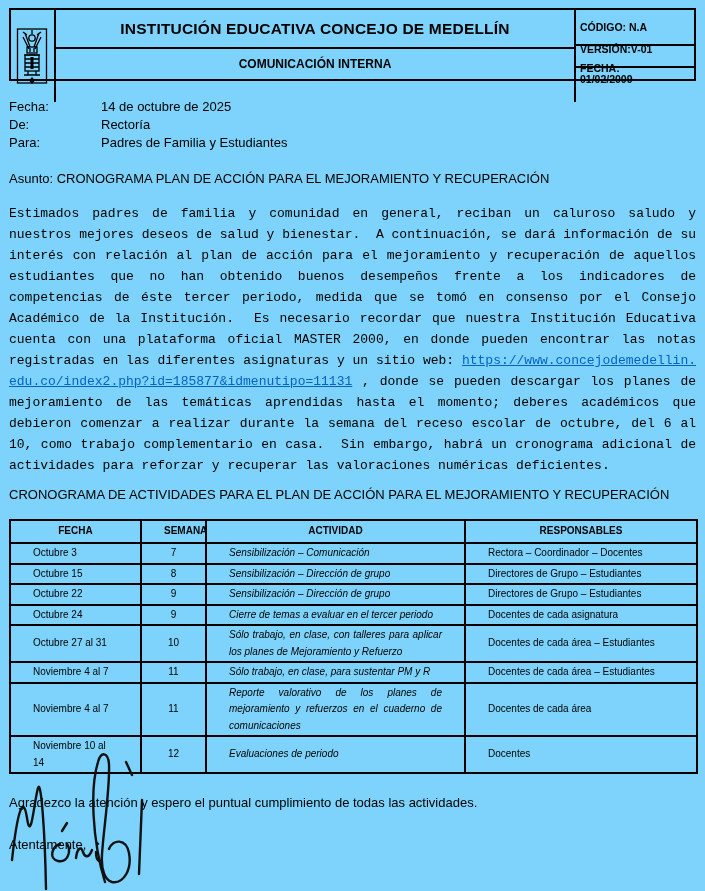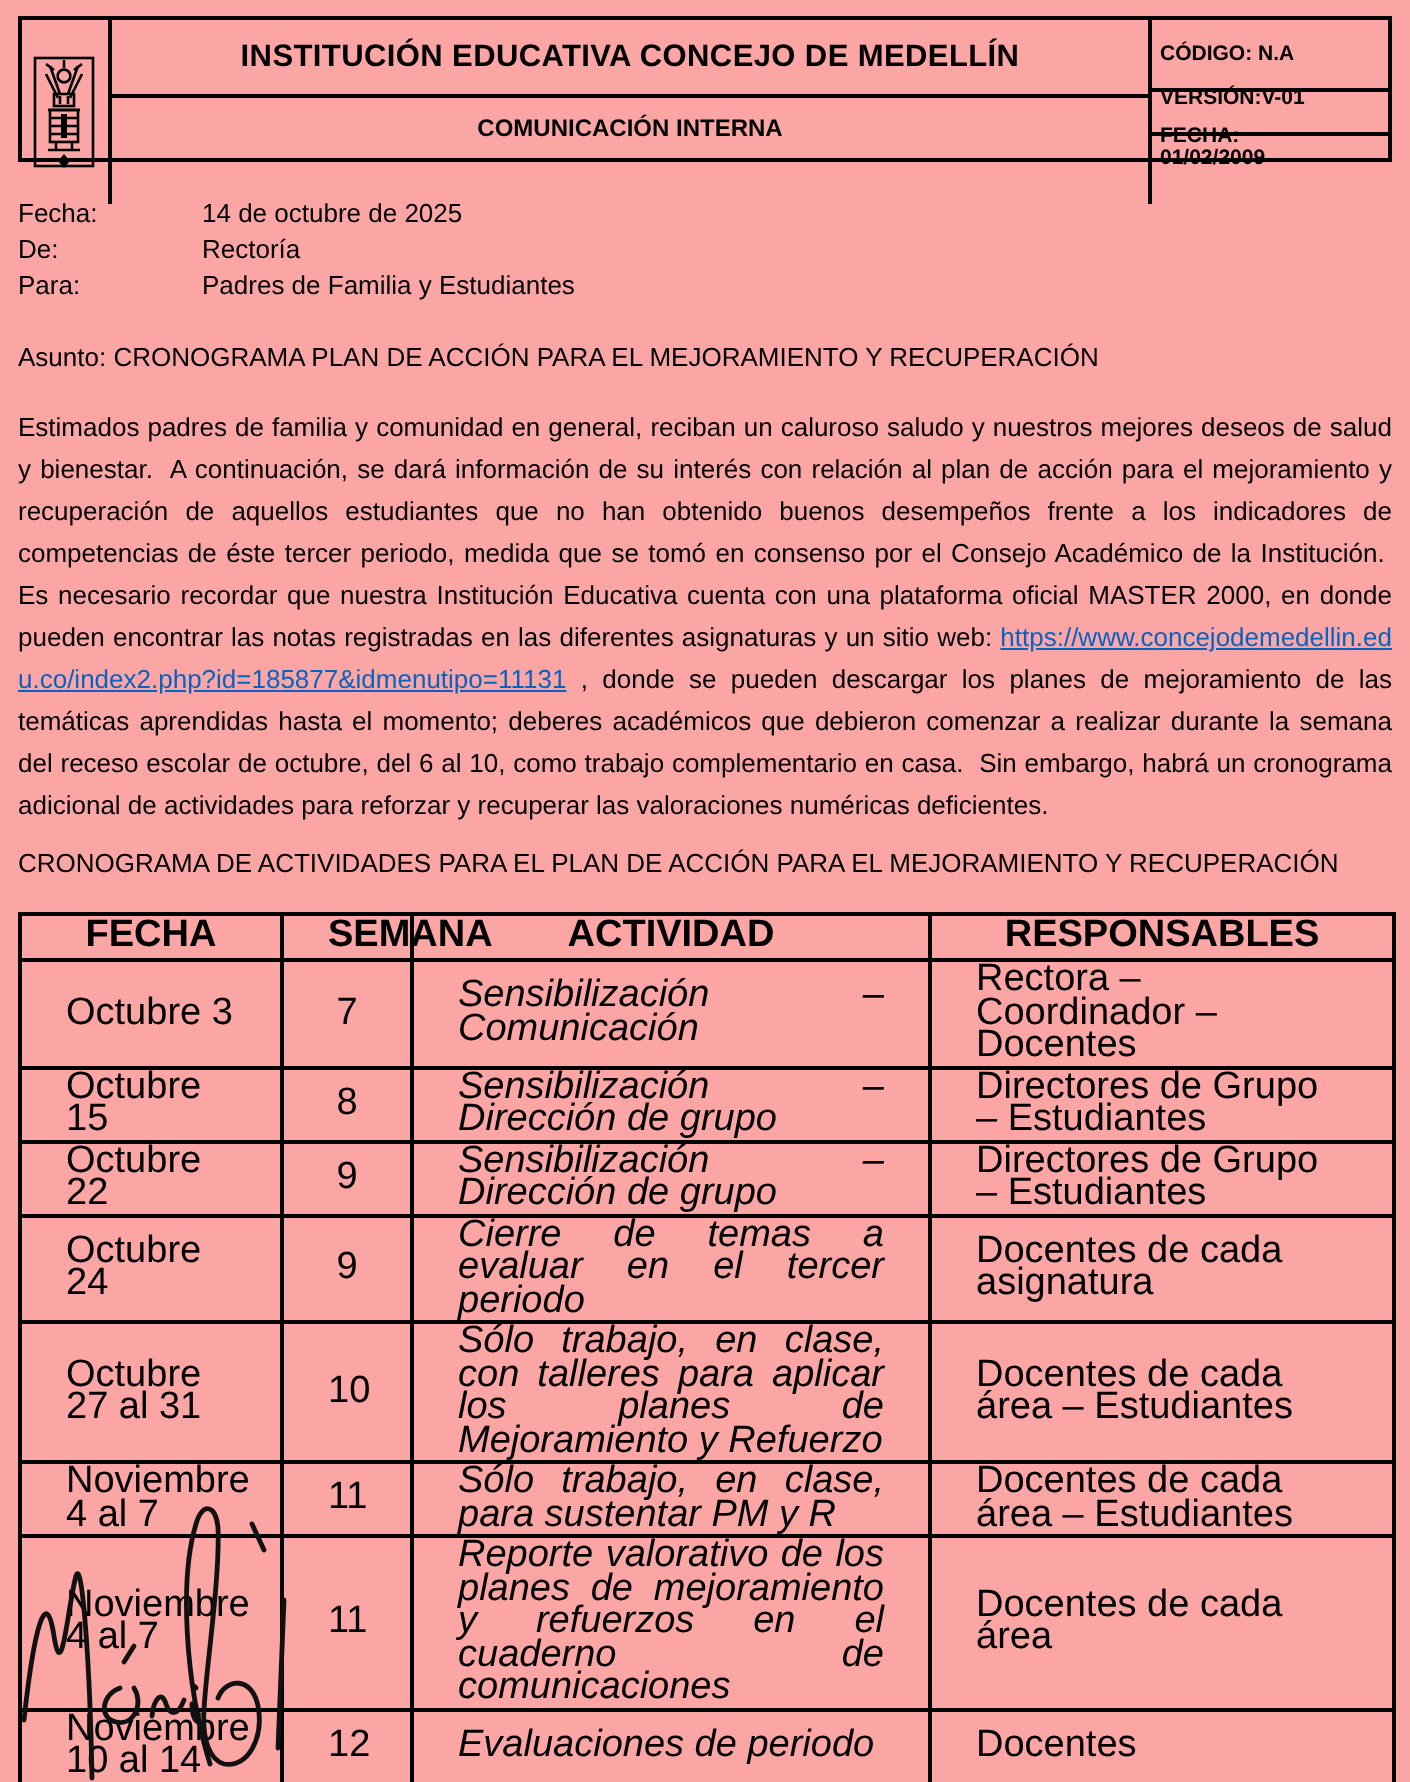--- a/index.html
+++ b/index.html
@@ -1,19 +1,19 @@
 <!DOCTYPE html>
 <html><head>
 <meta charset="utf-8">
 <style>
   html,body{margin:0;padding:0;background:#ffffff;}
   .page{
     position:relative;
     width:705px;height:891px;
-    background:#fca5a5;
+    background:#7dd3fc;
     color:#000;
     font-family:"Liberation Sans", sans-serif;
     font-size:13px;
     overflow:hidden;
   }
   
   .hdr{
     margin:8px 9px 0 9px;
     display:grid;
     grid-template-columns:45px 1fr 118px;
@@ -52,34 +52,35 @@
   .meta{margin:17px 9px 0 9px;}
   .meta-row{display:flex;line-height:18px;}
   .meta-label{width:92px;flex:0 0 92px;}
   .subject{margin:18px 9px 0 9px;line-height:18px;}
   .greeting{margin:18px 9px 0 9px;line-height:18px;}
   
   .para{
     margin:15px 9px 0 9px;
     line-height:21px;
     text-align:justify;
+    font-family:Liberation Mono, monospace;
   }
   .para a{color:#0563C1;text-decoration:underline;word-break:break-all;}
   .schedule-title{margin:9px 9px 0 9px;line-height:20px;}
   
   table.acts{
     border-collapse:collapse;
     margin:14px 9px 0 9px;
     width:687px;
     table-layout:fixed;
   }
   table.acts th, table.acts td{
     border:2px solid #000;
     padding:1px 22px;
-    font-size:19px;
+    font-size:10px;
     line-height:16.5px;
     vertical-align:middle;
   }
   table.acts th{text-align:center;font-weight:bold;height:19px;}
   td.c-fecha{text-align:left;}
   td.c-semana{text-align:center;}
   td.c-actividad{text-align:justify;font-style:italic;}
   td.c-resp{text-align:left;}
   
   .closing{margin:20px 9px 0 9px;line-height:18px;}

